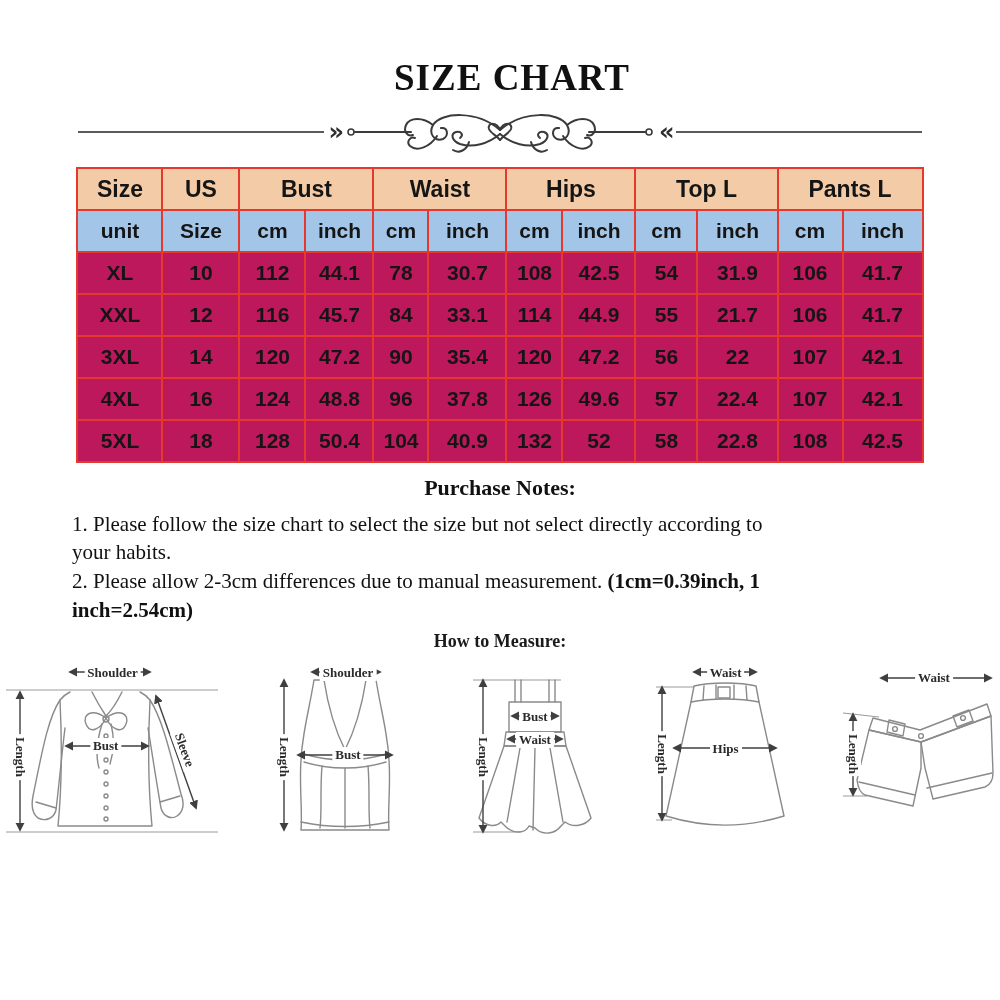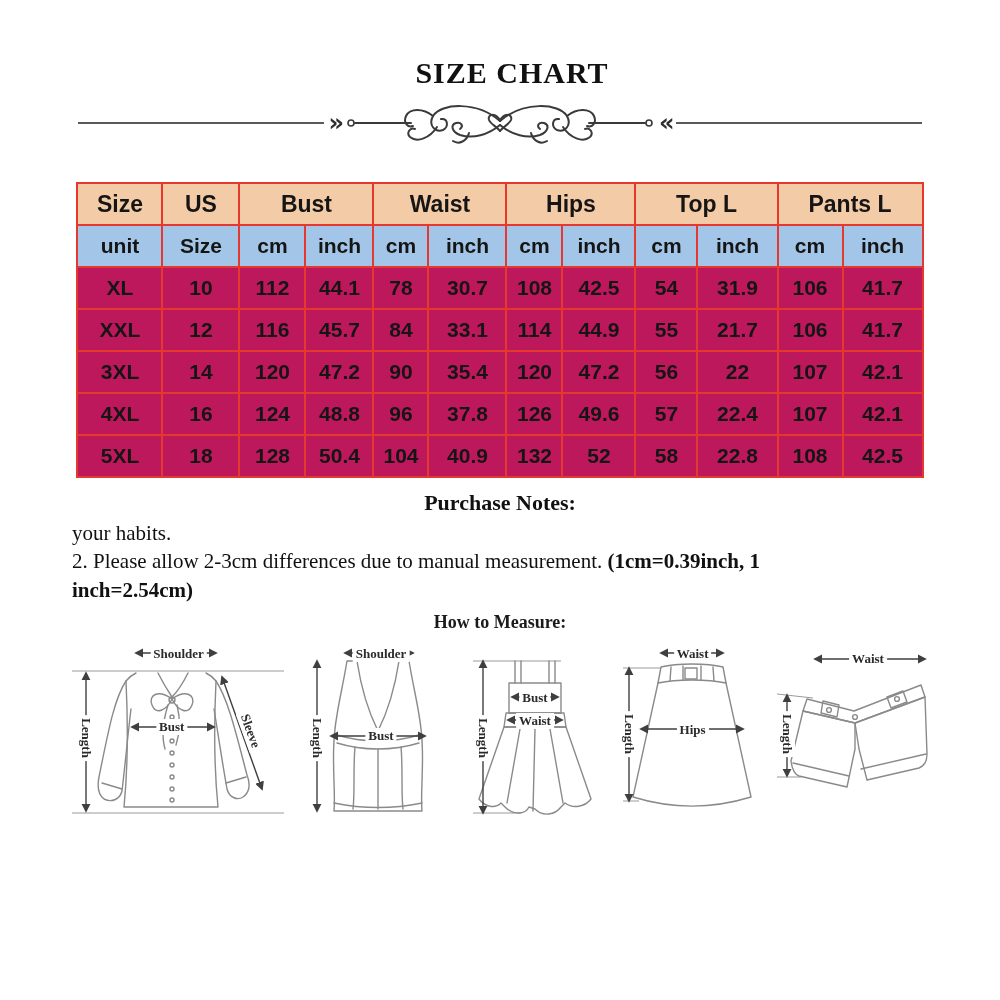--- a/index.html
+++ b/index.html
@@ -2,49 +2,49 @@
 <html><head>
 <meta charset="utf-8">
 <style>
   html,body{margin:0;padding:0;}
   body{
     width:1000px;height:1000px;background:#ffffff;overflow:hidden;
     font-family:"Liberation Serif", serif;color:#1a1a1a;position:relative;
   }
   
   .title{
-    margin:56px 0 0 0;text-align:center;font-size:30px;font-weight:bold;
+    margin:56px 0 0 0;text-align:center;font-size:37px;font-weight:bold;
     letter-spacing:1px;font-family:"Liberation Serif", serif;color:#111;padding-left:24px;
   }
   
   .divider{display:flex;align-items:center;margin:10px 78px 0 78px;height:46px;}
   .divider .rule{flex:1;height:2px;background:#5a5a5a;}
   .divider .chev{font-size:24px;font-weight:bold;color:#2e2e2e;line-height:1;
     letter-spacing:-3px;margin:0 4px;font-family:"DejaVu Sans", sans-serif;}
   .divider svg{display:block;}
   
   table.size-table{
-    border-collapse:collapse;margin:36px auto 0 auto;width:845px;table-layout:fixed;
+    border-collapse:collapse;margin:12px auto 0 auto;width:845px;table-layout:fixed;
     font-family:"Liberation Sans", sans-serif;text-align:center;
   }
   table.size-table th, table.size-table td{
     border:2px solid #e5382f;height:40px;padding:0;font-weight:bold;color:#151515;
     overflow:hidden;
   }
   table.size-table tr.group-row th{background:#f3cba6;font-size:23px;}
   table.size-table tr.unit-row th{background:#a3c6e8;font-size:21px;}
   table.size-table tbody td{background:#be185d;font-size:21px;}
   
   .notes{width:856px;margin:10px auto 0 auto;font-size:21px;line-height:1.36;color:#111;}
-  .notes-heading{text-align:center;font-weight:bold;font-size:22px;margin:0 0 1px 0;}
+  .notes-heading{text-align:center;font-weight:bold;font-size:22px;margin:0 0 7px 0;}
   .note-line{margin:0;white-space:nowrap;}
   .note-line strong{font-weight:bold;}
   .h2m-heading{text-align:center;font-weight:bold;font-size:18px;margin:7px 0 4px 0;}
   
-  .figures{display:flex;justify-content:center;align-items:flex-start;gap:12px;margin-top:4px;}
+  .figures{display:flex;justify-content:space-between;align-items:flex-start;gap:12px;margin-top:4px;}
   .figure{position:relative;height:195px;}
   .figure svg{display:block;}
   .fig-blouse{width:225px;} .fig-vest{width:150px;} .fig-dress{width:140px;}
   .fig-skirt{width:140px;} .fig-shorts{width:165px;}
   .m-label{
     position:absolute;font-family:"Liberation Serif", serif;font-weight:bold;
     font-size:13px;color:#2b2b2b;background:#ffffff;padding:0 3px;white-space:nowrap;
   }
   .m-center{transform:translateX(-50%);}
   .m-vert{writing-mode:vertical-rl;padding:3px 0;transform:translateY(-50%);}
@@ -199,20 +199,21 @@
         <td>58</td>
         <td>22.8</td>
         <td>108</td>
         <td>42.5</td>
       </tr>
     </tbody>
 </table>
 
 <div class="notes">
   <div class="notes-heading">Purchase Notes:</div>
+  <div class="note-line">1. Please follow the size chart to select the size but not select directly according to</div>
   <div class="note-line">your habits.</div>
   <div class="note-line"><span>2. Please allow 2-3cm differences due to manual measurement. </span><strong>(1cm=0.39inch, 1</strong></div>
   <div class="note-line"><strong>inch=2.54cm)</strong></div>
 </div>
 
 <div class="h2m-heading">How to Measure:</div>
 
 <div class="figures">
 
   <div class="figure fig-blouse">

